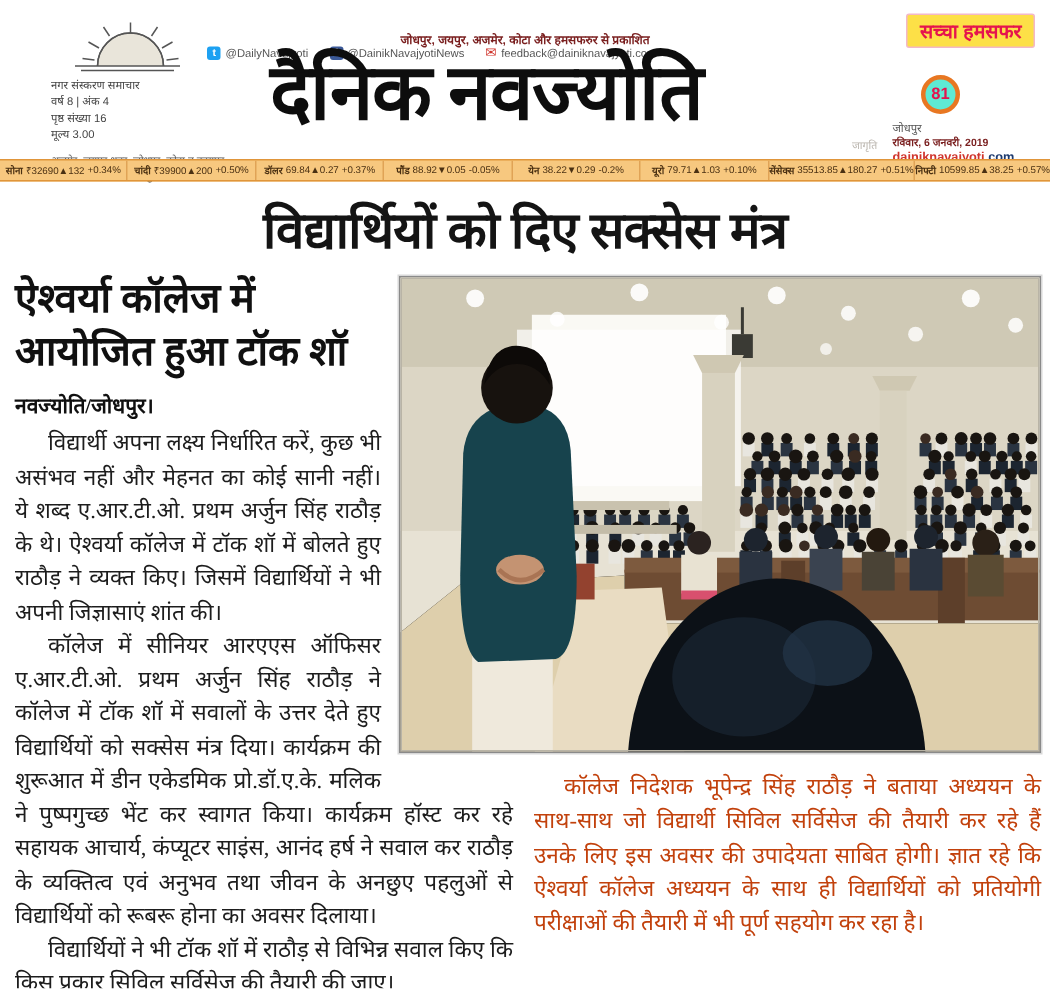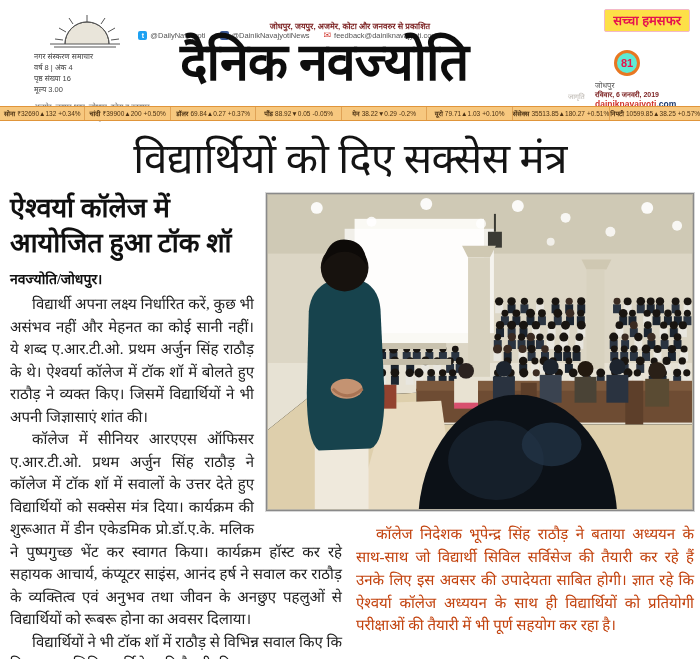--- a/index.html
+++ b/index.html
@@ -35,21 +35,21 @@
   .right-info .site .tld { color:#1d3a6e; }
 
   
   .ticker { position:absolute; left:0; top:106px; width:700px; height:15px; background:#f7c87f; border-top:1.5px solid #e0953a; border-bottom:1.5px solid #e0953a; display:flex; align-items:center; font-family:"Liberation Sans",sans-serif; overflow:hidden; }
   .tick-seg { flex:1; display:flex; align-items:center; justify-content:center; gap:2px; font-size:6.5px; color:#4a3012; border-right:1px solid #e0a356; height:100%; white-space:nowrap; }
   .tick-seg:last-child { border-right:none; }
   .tick-label { font-weight:bold; }
 
   
   .content { position:absolute; left:0; top:121px; width:700px; height:538px; overflow:hidden; }
-  .headline { margin:14px 8px 8px; text-align:center; font-size:42px; font-weight:normal; color:#141414; letter-spacing:-0.5px; line-height:1.15; }
+  .headline { margin:14px 8px 8px; text-align:center; font-size:34px; font-weight:bold; color:#141414; letter-spacing:-0.5px; line-height:1.15; }
   .article { position:relative; margin:0 6px 0 10px; }
 
   .photo-wrap { float:right; width:428px; height:318px; margin:2px 0 10px 12px; border:1px solid #8a8a8a; outline:1px solid #d8d8d8; background:#e7e2d4; }
   .photo-wrap svg { display:block; width:100%; height:100%; }
   .para4 { float:right; clear:right; width:338px; margin:2px 0 0 14px; font-size:15px; line-height:1.52; text-align:justify; text-indent:20px; color:#c2410c; }
 
   .subhead { font-size:27px; font-weight:bold; line-height:1.3; color:#101010; margin-bottom:8px; }
   .byline { font-size:14px; font-weight:bold; color:#101010; margin-bottom:5px; }
   .para { font-size:15px; line-height:1.5; text-align:justify; color:#1d1d1d; text-indent:22px; }
 </style>
@@ -80,21 +80,21 @@
 
   <div class="left-info">
     <div class="line">नगर संस्करण समाचार</div>
     <div class="line">वर्ष 8 | अंक 4</div>
     <div class="line">पृष्ठ संख्या 16</div>
     <div class="line">मूल्य 3.00</div>
     <div class="cities">अजमेर, जयपुर शहर, जोधपुर, कोटा व उदयपुर</div>
     <div class="founder">संस्थापक : स्व. कप्तान दुर्गाप्रसाद चौधरी</div>
   </div>
 
-  <div class="pub-line">जोधपुर, जयपुर, अजमेर, कोटा और जनवरुर से प्रकाशित</div>
+  <div class="pub-line">जोधपुर, जयपुर, अजमेर, कोटा और हमसफरुर से प्रकाशित</div>
 
   <div class="social-row">
     <span class="social-item">
       <span class="sq tw">t</span>
       <span>@DailyNavajyoti</span>
     </span>
     <span class="social-item">
       <span class="sq fb">f</span>
       <span>@DainikNavajyotiNews</span>
     </span>

